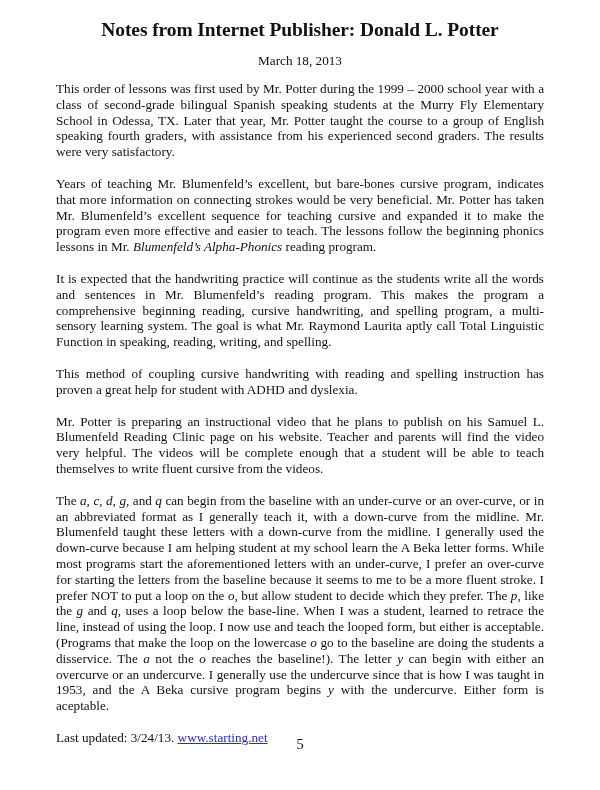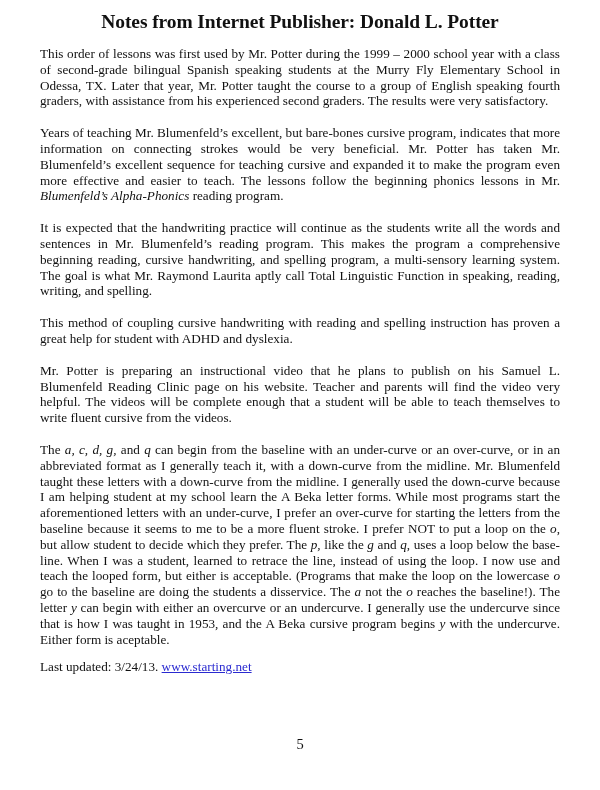--- a/index.html
+++ b/index.html
@@ -1,34 +1,35 @@
 <!DOCTYPE html>
 <html><head>
 <meta charset="utf-8">
 <style>
   html, body { margin: 0; padding: 0; background: #ffffff; }
   body { width: 600px; height: 790px; position: relative; overflow: hidden;
          font-family: "Liberation Serif", serif; color: #111; }
   .page { position: absolute; left: 40px; top: 0; width: 520px; }
-  .title { text-align: center; font-weight: bold; font-size: 19.5px; margin: 0; padding-top: 10px; line-height: 24px; letter-spacing: -0.1px; }
+  .title { text-align: center; font-weight: bold; font-size: 19.5px; margin: 8px; padding-top: 10px; line-height: 24px; letter-spacing: -0.1px; }
   .date { text-align: center; font-size: 13.2px; margin-top: 11px; line-height: 16px; }
-  p { font-size: 13.2px; line-height: 15.8px; text-align: justify; margin: 0; }
+  p { font-size: 13.2px; line-height: 15.8px; text-align: justify; margin: 16px; }
   .p1 { margin-top: 12px; }
   .gap { margin-top: 16px; }
   .p-updated { margin-top: 12px; }
   a { color: #2a2ad0; text-decoration: underline; }
   .pagenum { position: absolute; top: 736px; left: 0; width: 100%; text-align: center; font-size: 14.5px; }
   i { }
   b { font-weight: normal; }
 </style>
 </head>
 <body>
 
 <div class="page">
   <h1 class="title">Notes from Internet Publisher: Donald L. Potter</h1>
+  <div class="date">March 18, 2013</div>
 
   <p class="p1">This order of lessons was first used by Mr. Potter during the 1999 – 2000 school year with a class of second-grade bilingual Spanish speaking students at the Murry Fly Elementary School in Odessa, TX. Later that year, Mr. Potter taught the course to a group of English speaking fourth graders, with assistance from his experienced second graders. The results were very satisfactory.</p>
 
   <p class="gap"><span>Years of teaching Mr. Blumenfeld’s excellent, but bare-bones cursive program, indicates that more information on connecting strokes would be very beneficial. Mr. Potter has taken Mr. Blumenfeld’s excellent sequence for teaching cursive and expanded it to make the program even more effective and easier to teach. The lessons follow the beginning phonics lessons in Mr. </span><i>Blumenfeld’s Alpha-Phonics</i><span> reading program.</span></p>
 
   <p class="gap"><span>It is expected that the handwriting practice will continue as the students write all the words and sentences in Mr. Blumenfeld’s reading program. This makes the program a comprehensive beginning reading, cursive handwriting, and spelling program, a multi-sensory learning system. The goal is what Mr. Raymond Laurita aptly call </span><b>Total Linguistic Function</b><span> in speaking, reading, writing, and spelling.</span></p>
 
   <p class="gap">This method of coupling cursive handwriting with reading and spelling instruction has proven a great help for student with ADHD and dyslexia.</p>
 
   <p class="gap">Mr. Potter is preparing an instructional video that he plans to publish on his Samuel L. Blumenfeld Reading Clinic page on his website. Teacher and parents will find the video very helpful. The videos will be complete enough that a student will be able to teach themselves to write fluent cursive from the videos.</p>

